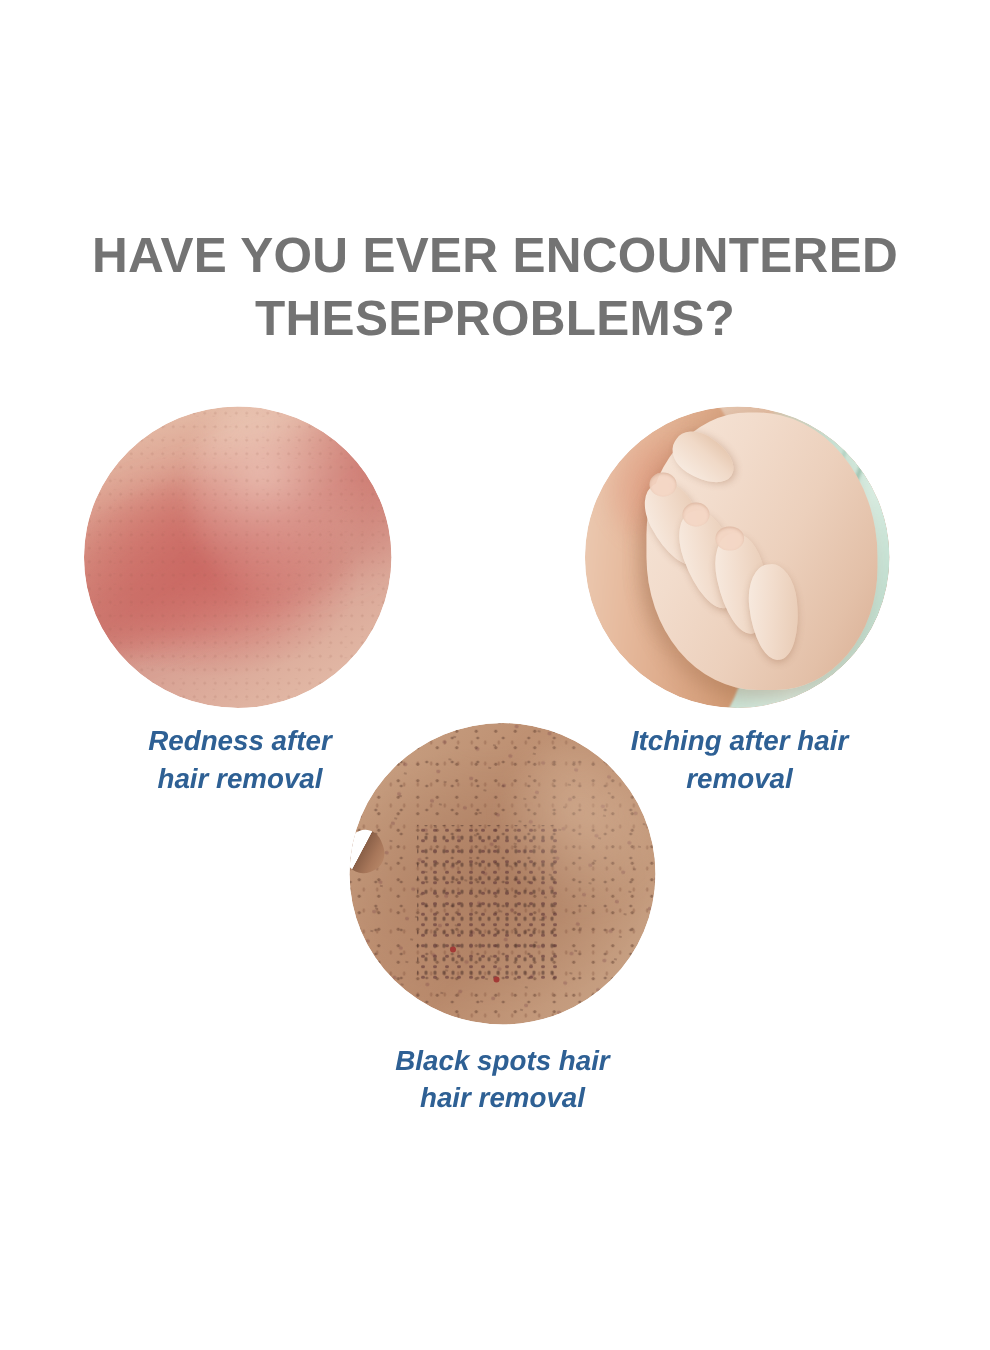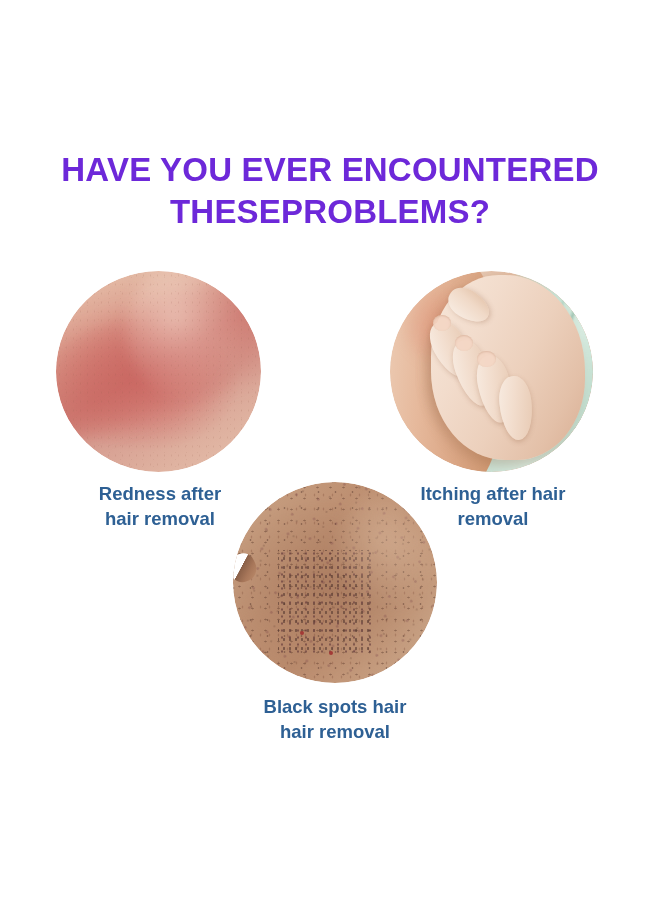--- a/index.html
+++ b/index.html
@@ -21,21 +21,21 @@
     position: absolute;
     left: 0;
     top: 148.5px;
     width: 660px;
     text-align: center;
     font-family: "Liberation Sans", sans-serif;
     font-weight: bold;
     font-size: 33px;
     line-height: 42px;
     letter-spacing: 0.2px;
-    color: #6d28d9;
+    color: #737373;
     white-space: pre-line;
   }
 
   
   .photo {
     position: absolute;
     border-radius: 50%;
     overflow: hidden;
   }
   .photo-inner {
@@ -282,20 +282,21 @@
   
   .caption {
     position: absolute;
     font-family: "Liberation Sans", sans-serif;
     font-weight: bold;
     font-size: 18.5px;
     line-height: 25px;
     color: #2E6094;
     text-align: center;
     white-space: pre-line;
+    font-style: italic;
   }
   #caption-redness {
     left: 58px;
     top: 481px;
     width: 204px;
   }
   #caption-itching {
     left: 391px;
     top: 481px;
     width: 204px;

